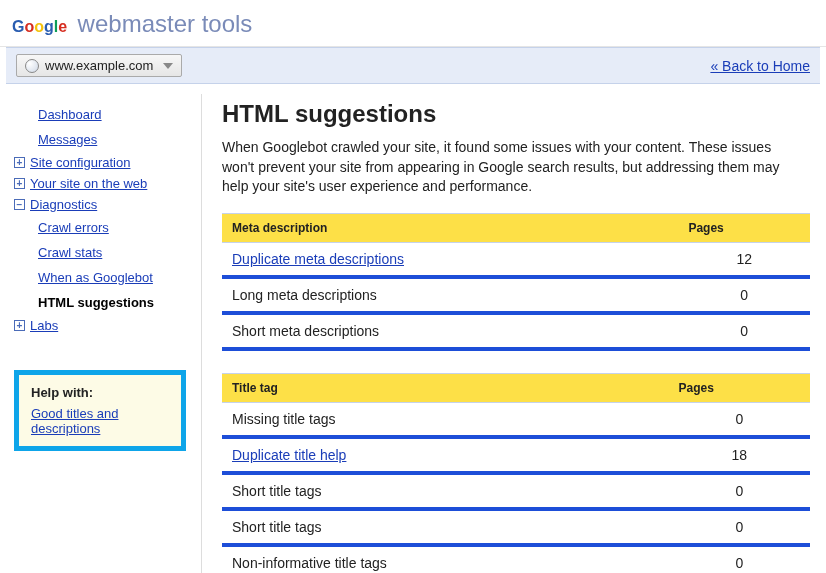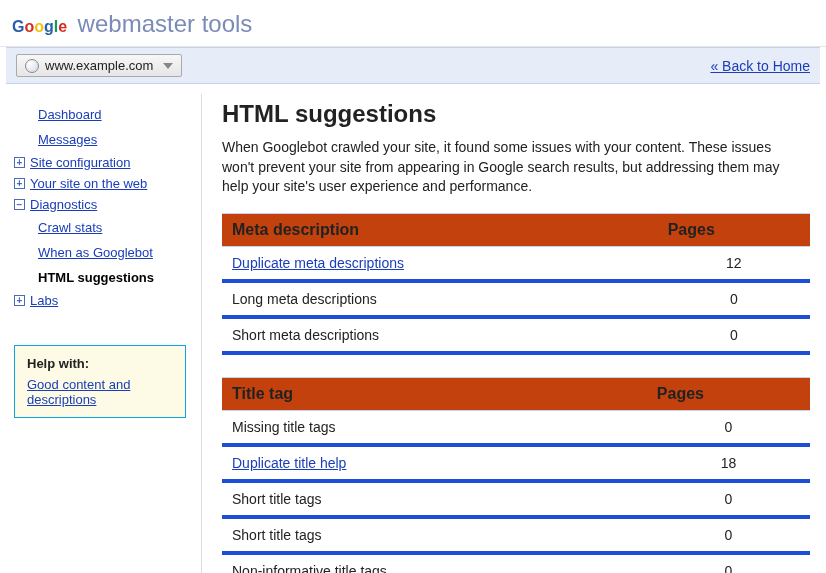--- a/index.html
+++ b/index.html
@@ -21,30 +21,30 @@
 
   .body-wrap { display: flex; padding: 10px 6px 0 6px; }
   .sidebar { width: 196px; padding: 8px 12px 8px 8px; border-right: 1px solid #ddd; }
   .nav-item { display: flex; align-items: center; gap: 5px; padding: 3px 0; }
   .nav-item a { color: #1a3db8; }
   .nav-sub { padding-left: 24px; }
   .nav-sub .nav-item { padding: 5px 0; }
   .nav-item.active { font-weight: bold; color: #000; }
   .tree-icon { width: 11px; height: 11px; border: 1px solid #4a6bb8; display: inline-flex; align-items: center; justify-content: center; font-size: 10px; line-height: 10px; color: #4a6bb8; background: #fff; font-weight:bold; }
 
-  .help-box { margin-top: 34px; border: 1px solid #0ea5e9; background: #fdfbe6; padding: 10px 12px; width: 172px; }
+  .help-box { margin-top: 34px; border: 5px solid #0ea5e9; background: #fdfbe6; padding: 10px 12px; width: 172px; }
   .help-box .hb-title { font-weight: bold; margin-bottom: 6px; }
   .help-box a { color: #1a3db8; }
 
   .main { flex: 1; padding: 6px 10px 20px 20px; }
   h1 { font-size: 24px; font-weight: bold; margin-bottom: 10px; }
   .intro { font-size: 14px; line-height: 1.4; margin-bottom: 16px; max-width: 580px; }
 
   .tbl { width: 100%; border-collapse: collapse; margin-bottom: 22px; }
-  .tbl thead th { background: #c2410c; border-top: 1px solid #c5d2ea; border-bottom: 1px solid #c5d2ea; text-align: left; padding: 7px 10px; font-size: 16px; }
+  .tbl thead th { background: #fde047; border-top: 1px solid #c5d2ea; border-bottom: 1px solid #c5d2ea; text-align: left; padding: 7px 10px; font-size: 12px; }
   .tbl thead th.right { text-align: left; }
   .tbl td { padding: 8px 10px; border-bottom: 4px solid #1d4ed8; font-size: 14px; }
   .tbl td.right { text-align: center; }
   .row-link { color: #1a3db8; text-decoration: underline; }
 </style>
 </head>
 <body>
 
 <div class="header">
   <span class="logo">
@@ -79,37 +79,40 @@
     <div class="nav-item">
       <span class="tree-icon">+</span>
       <a href="#">Your site on the web</a>
     </div>
     <div class="nav-item">
       <span class="tree-icon">−</span>
       <a href="#">Diagnostics</a>
     </div>
     <div class="nav-sub">
       <div class="nav-item">
+          <a href="#">Crawl errors</a>
+        </div>
+      <div class="nav-item">
           <a href="#">Crawl stats</a>
         </div>
       <div class="nav-item">
           <a href="#">When as Googlebot</a>
         </div>
       <div class="nav-item active">
           <span>HTML suggestions</span>
         </div>
     </div>
     <div class="nav-item">
       <span class="tree-icon">+</span>
       <a href="#">Labs</a>
     </div>
 
     <div class="help-box">
       <div class="hb-title">Help with:</div>
-      <a href="#">Good content and descriptions</a>
+      <a href="#">Good titles and descriptions</a>
     </div>
   </div>
 
   <div class="main">
     <h1>HTML suggestions</h1>
     <p class="intro">When Googlebot crawled your site, it found some issues with your content. These issues won't prevent your site from appearing in Google search results, but addressing them may help your site's user experience and performance.</p>
 
     <table class="tbl">
       <thead>
         <tr>

